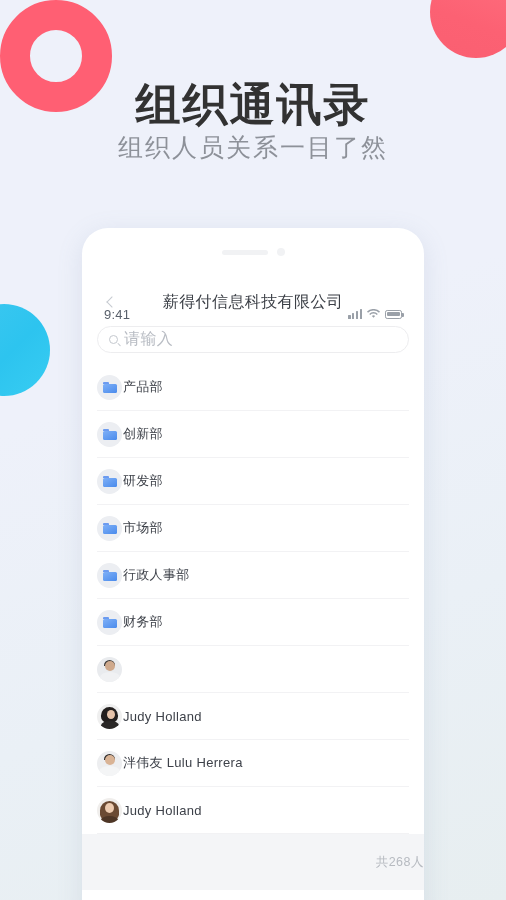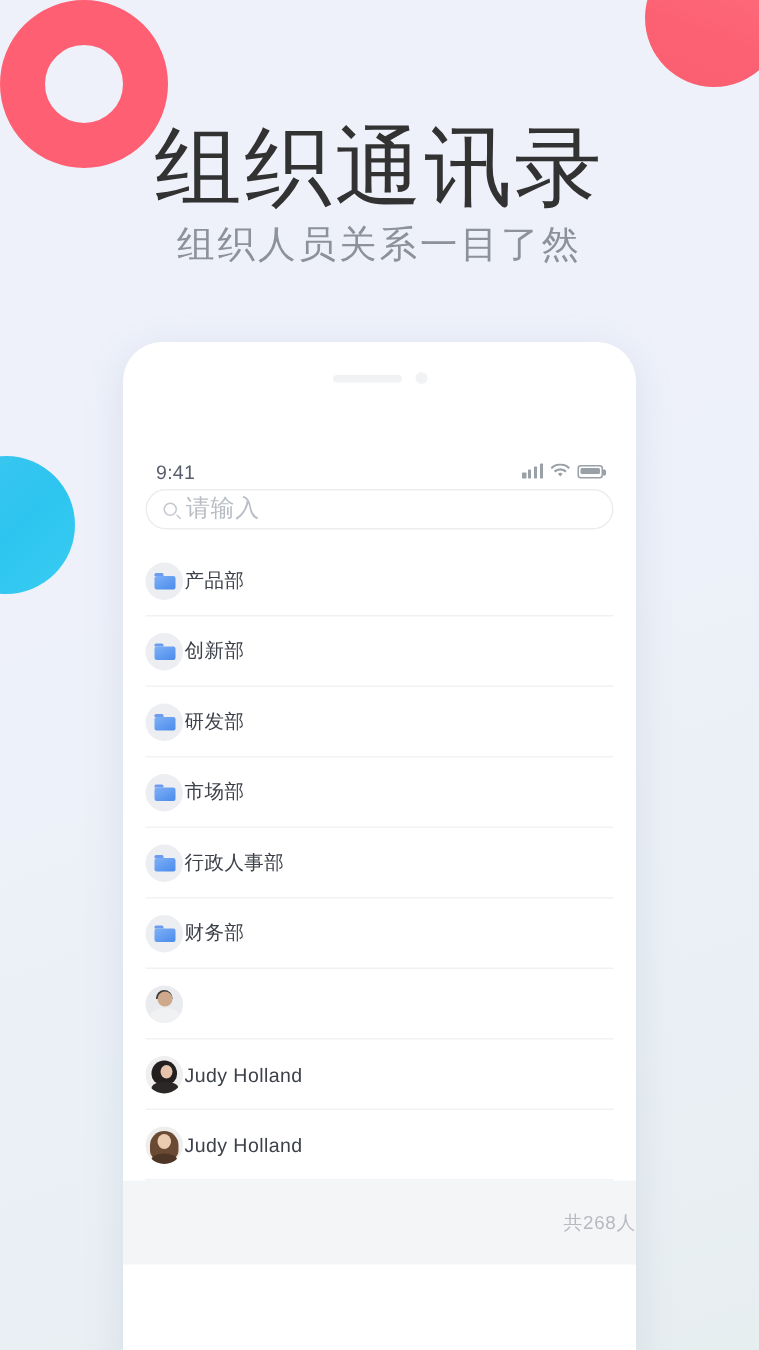--- a/index.html
+++ b/index.html
@@ -40,22 +40,22 @@
     border-radius:50%;
     background:linear-gradient(150deg,rgba(255,92,120,0) 30%, rgba(255,92,120,0) 100%);
   }
 
   
   .headline {
     position:absolute; top:78px; left:0; right:0;
     text-align:center;
   }
   .headline h1 {
-    font-size:58px;
-    font-weight:normal;
+    font-size:45px;
+    font-weight:bold;
     color:#323232;
     letter-spacing:2px;
     line-height:1.18;
   }
   .headline h2 {
     margin-top:0;
     font-size:25px;
     font-weight:normal;
     color:#8d9199;
     letter-spacing:2px;
@@ -213,20 +213,26 @@
           </div>
         <svg width="13" height="10" viewBox="0 0 13 10">
           <path d="M6.5 8.7 4.9 6.9a2.4 2.4 0 0 1 3.2 0Z" fill="#9aa0a8"></path>
           <path d="M6.5 4.6a4.6 4.6 0 0 0-3.3 1.4l-1-1.1a6 6 0 0 1 8.6 0l-1 1.1a4.6 4.6 0 0 0-3.3-1.4Z" fill="#9aa0a8"></path>
           <path d="M6.5 1.4A7.8 7.8 0 0 0 1 3.7L0 2.6a9.3 9.3 0 0 1 13 0l-1 1.1a7.8 7.8 0 0 0-5.5-2.3Z" fill="#9aa0a8"></path>
         </svg>
         <div class="batt"></div>
       </div>
     </div>
 
+    <div class="navbar">
+      <div class="back-btn">
+        <div class="chev"></div>
+      </div>
+      <div class="nav-title">薪得付信息科技有限公司</div>
+    </div>
 
     <div class="searchwrap">
       <div class="searchbox">
         <div class="mag"></div>
         <div class="search-ph">请输入</div>
       </div>
     </div>
 
     <div class="list">
 
@@ -282,20 +288,28 @@
 
       <div class="row">
         <div class="av av-p p-f1">
           <div class="hair"></div>
             <div class="face"></div>
             <div class="body"></div>
         </div>
         <div class="row-label">Judy Holland</div>
       </div>
 
+      <div class="row">
+        <div class="av av-p p-m2">
+          <div class="hair"></div>
+            <div class="head"></div>
+            <div class="body"></div>
+        </div>
+        <div class="row-label">泮伟友  Lulu Herrera</div>
+      </div>
 
       <div class="row">
         <div class="av av-p p-f2">
           <div class="hair"></div>
             <div class="face"></div>
             <div class="body"></div>
         </div>
         <div class="row-label">Judy Holland</div>
       </div>
 

